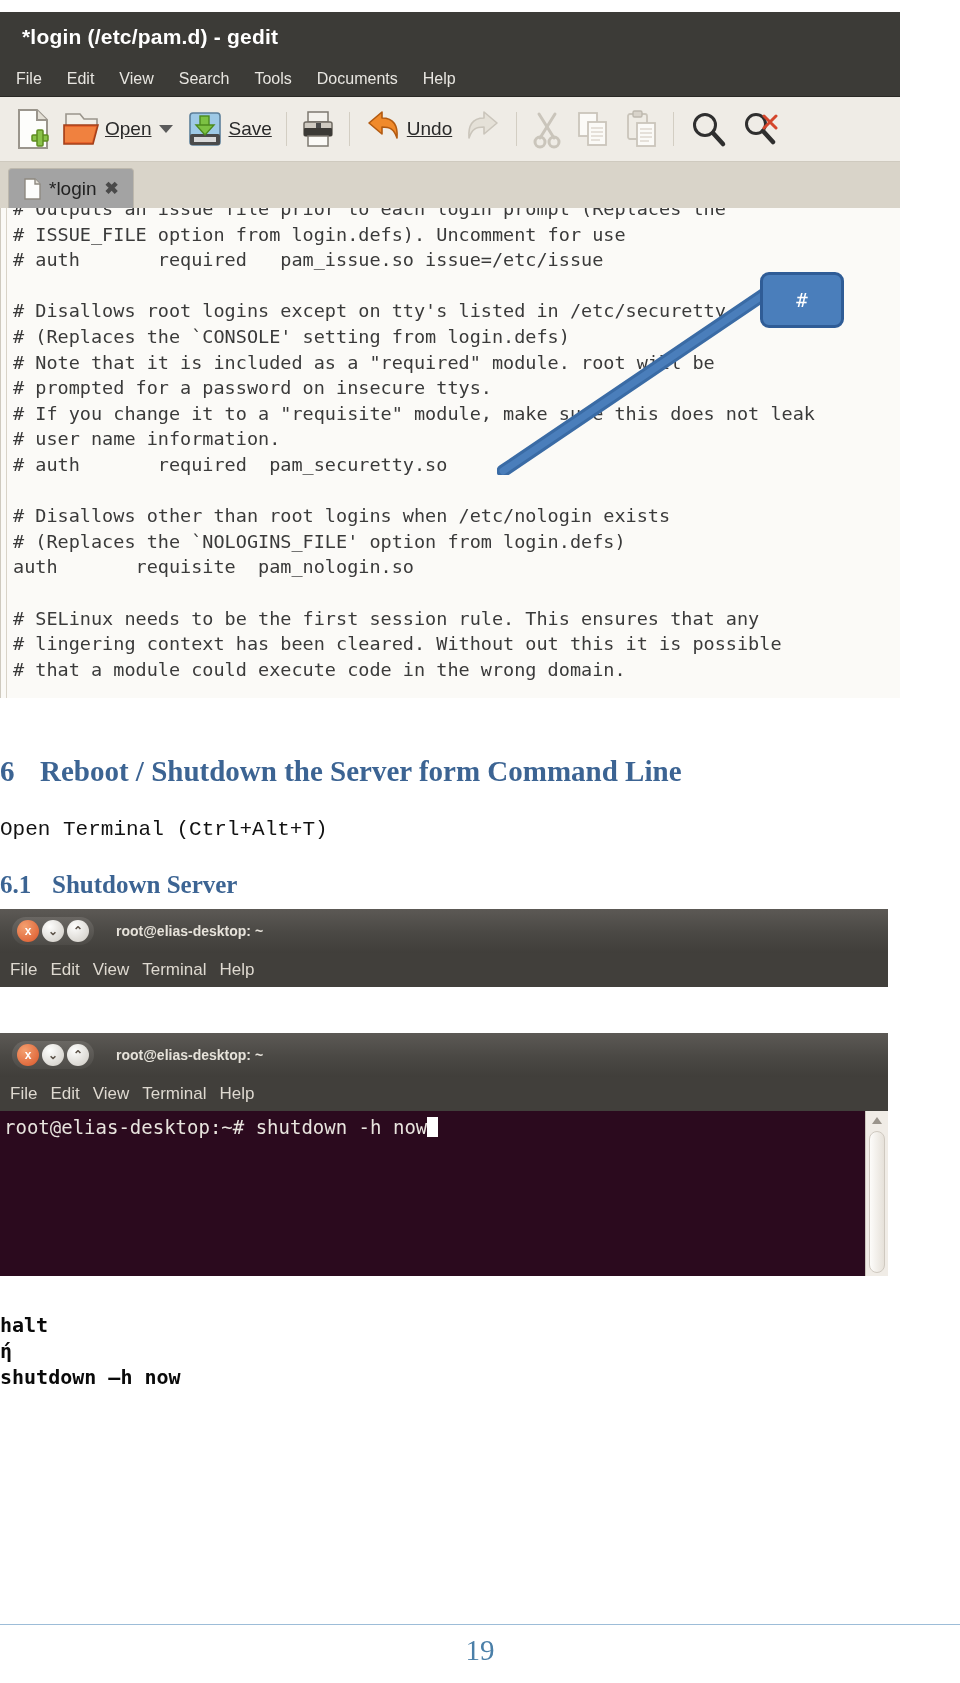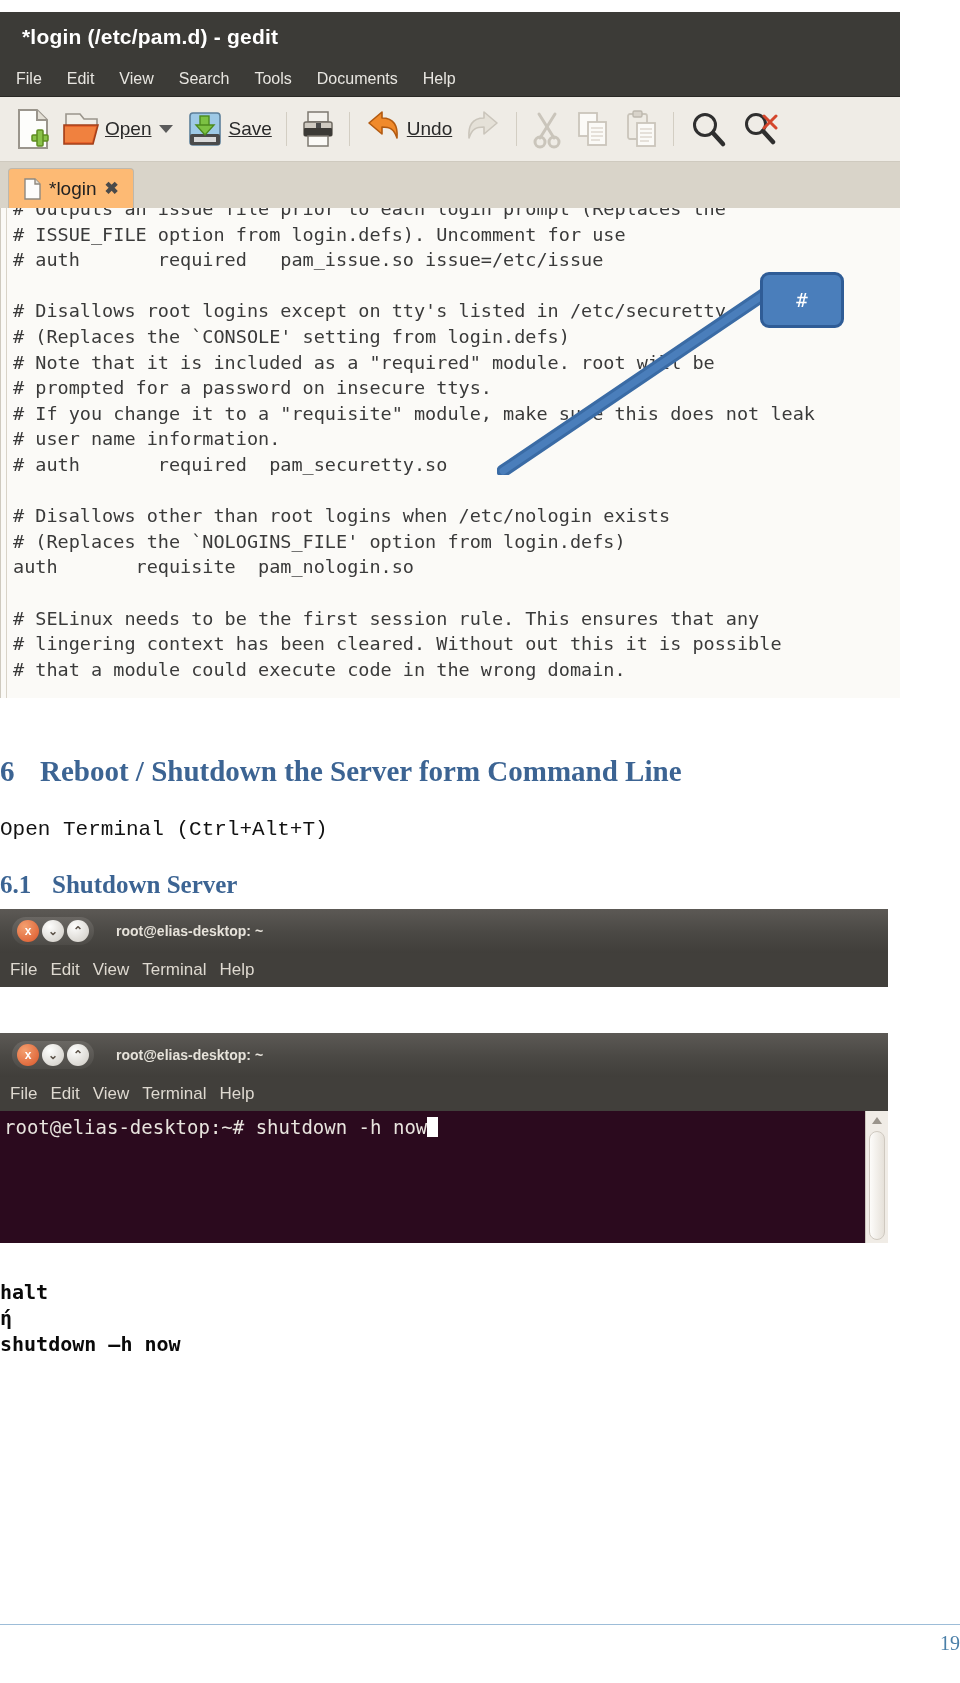--- a/index.html
+++ b/index.html
@@ -52,21 +52,21 @@
     border-top:8px solid #5b5b5b; margin:0 8px 0 2px;
   }
   .icon-svg { display:block; }
 
   .gedit-tabs {
     height: 46px; background:#d9d4c9;
     display:flex; align-items:flex-end;
     padding-left: 8px;
   }
   .gedit-tab {
-    background:#fdba74; height:40px; display:flex; align-items:center;
+    background:#a3a3a3; height:40px; display:flex; align-items:center;
     gap:8px; padding: 0 14px; border-top-left-radius:4px; border-top-right-radius:4px;
     border:1px solid #bdb8ad; border-bottom:none;
   }
   .gedit-tab-label { font-size:19px; color:#222; }
   .tab-close { font-size:17px; color:#4a4a4a; font-weight:bold; }
 
   .gedit-editor {
     position:relative;
     background:#fbfaf7;
     height: 490px;
@@ -177,22 +177,22 @@
     font-family:"DejaVu Sans Mono", monospace;
     font-size:20px; font-weight:bold; color:#0a0a0a;
     line-height:26px; white-space:pre; margin-top:36px;
   }
 
   
   .footer-rule {
     position:absolute; left:0; right:0; bottom:58px; height:1px; background:#9dbdd8;
   }
   .footer-num {
-    position:absolute; left:0; right:0; bottom:28px; text-align:right;
-    color:#4a7fa8; font-family:"Liberation Serif", serif; font-size:20px;
+    position:absolute; left:0; right:0; bottom:16px; text-align:center;
+    color:#4a7fa8; font-family:"Liberation Serif", serif; font-size:29px;
   }
 </style>
 </head>
 <body>
 
 <div class="gedit">
 
   <div class="gedit-titlebar">
     <span class="gedit-title">*login (/etc/pam.d) - gedit</span>
   </div>
@@ -437,21 +437,21 @@
       </div>
       <span class="term-title-text">root@elias-desktop: ~</span>
     </div>
     <div class="term-menubar">
       <span class="term-menu-item">File</span>
       <span class="term-menu-item">Edit</span>
       <span class="term-menu-item">View</span>
       <span class="term-menu-item">Terminal</span>
       <span class="term-menu-item">Help</span>
     </div>
-    <div class="term-body" style="height:132px;">
+    <div class="term-body" style="height:165px;">
       <div class="term-screen"><span>root@elias-desktop:~# </span><span>shutdown -h now</span><span class="cursor"></span></div>
       <div class="term-scroll">
         <span class="sb-arrow"></span>
         <span class="sb-thumb"></span>
       </div>
     </div>
   </div>
 
   <div class="mono-block">halt
 ή

